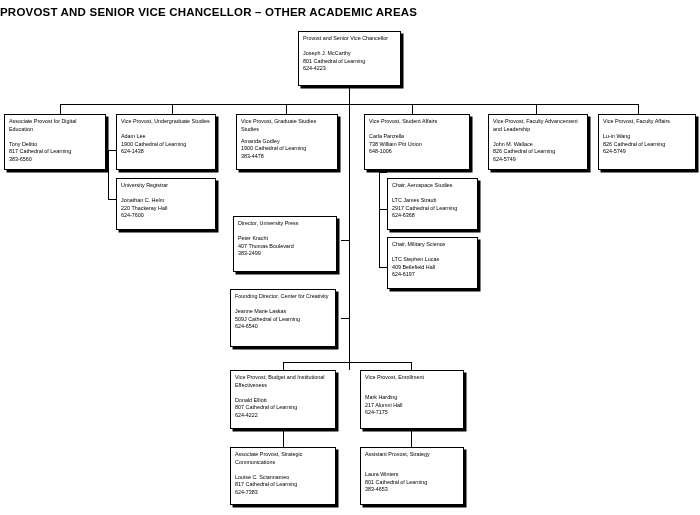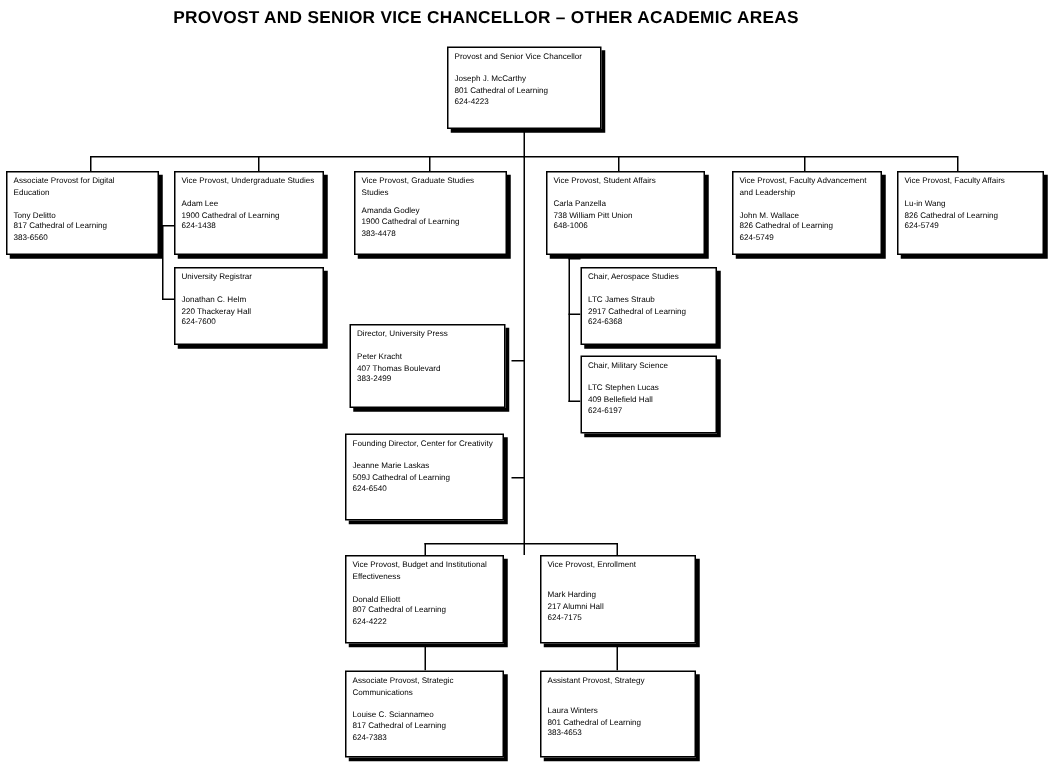--- a/index.html
+++ b/index.html
@@ -5,21 +5,21 @@
 <style>
   html,body{margin:0;padding:0;}
   body{
     width:700px;height:515px;background:#ffffff;
     font-family:"Liberation Sans", sans-serif;
     color:#000;overflow:hidden;position:relative;
   }
   #chart{position:relative;width:700px;height:515px;}
 
   .title{
-    position:absolute;left:0;top:6px;width:648px;text-align:center;
+    position:absolute;left:0;top:6px;width:648px;text-align:left;
     font-size:11.5px;font-weight:bold;letter-spacing:0.2px;
   }
 
   
   .node{
     position:absolute;
     background:#fff;
     border:1.4px solid #000;
     box-shadow:2.5px 2.5px 0 0 #000;
     box-sizing:border-box;

